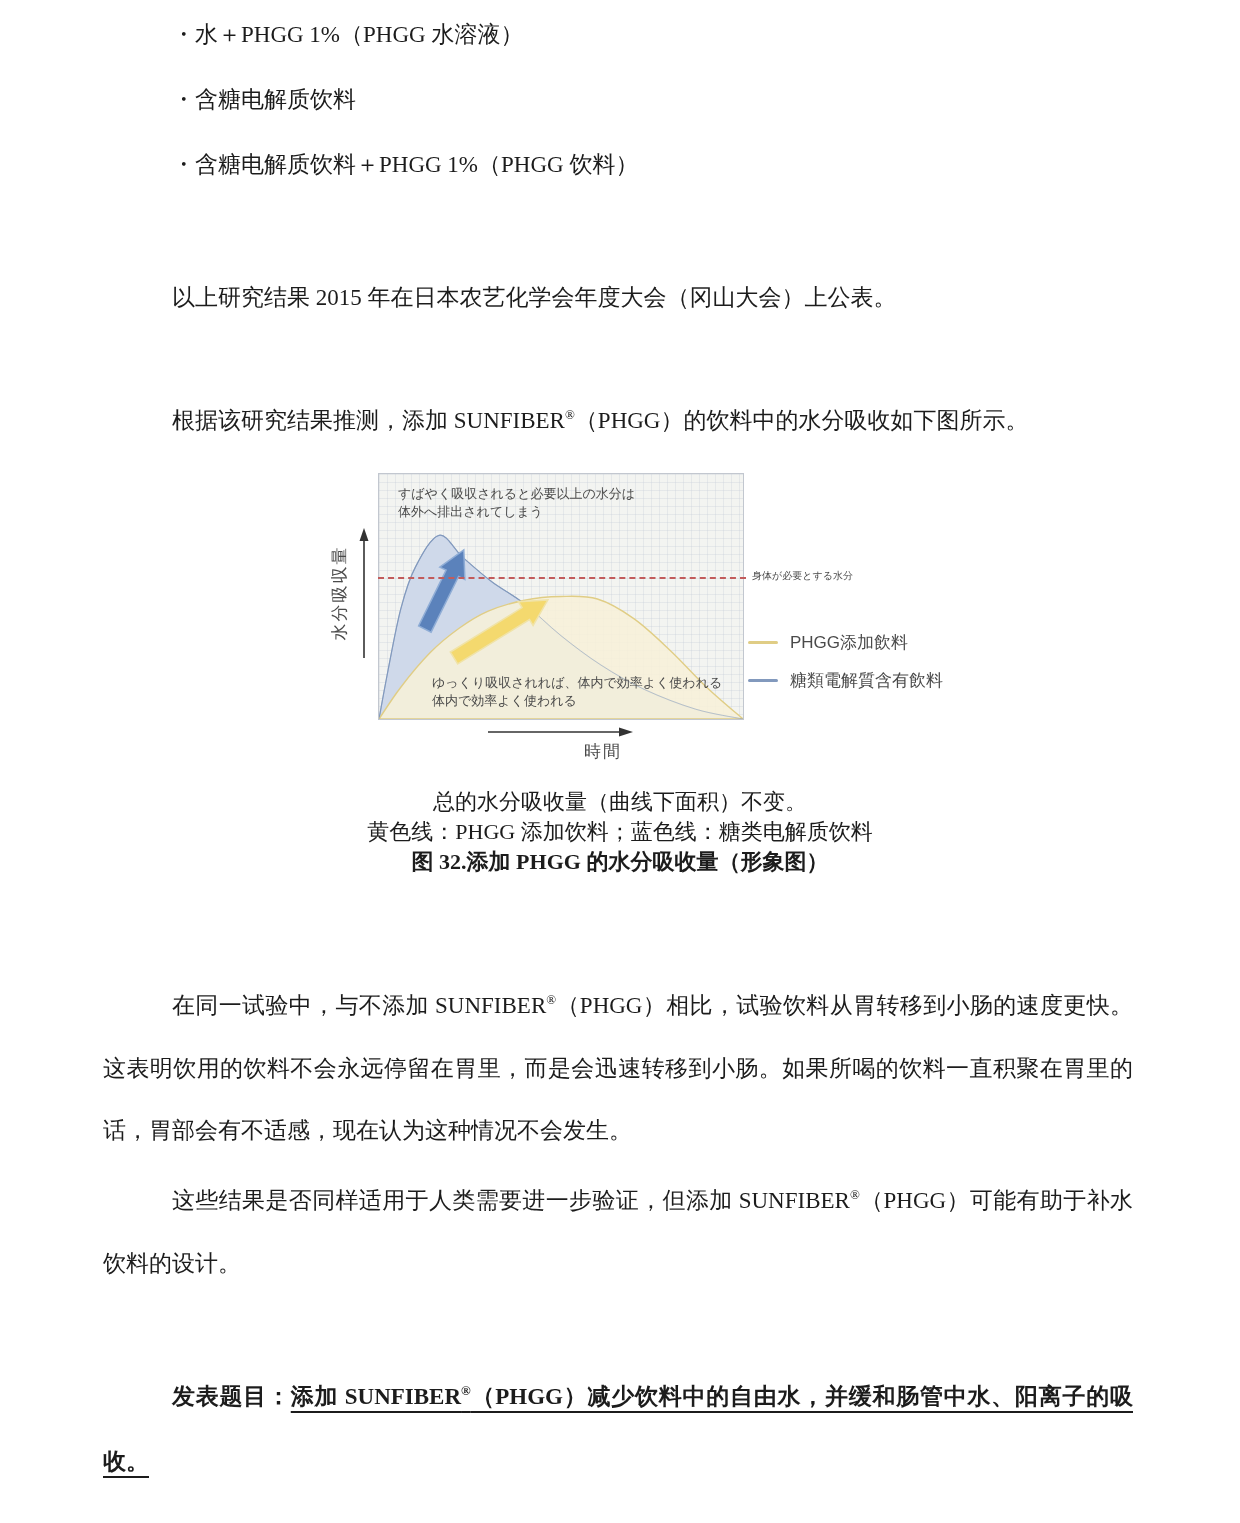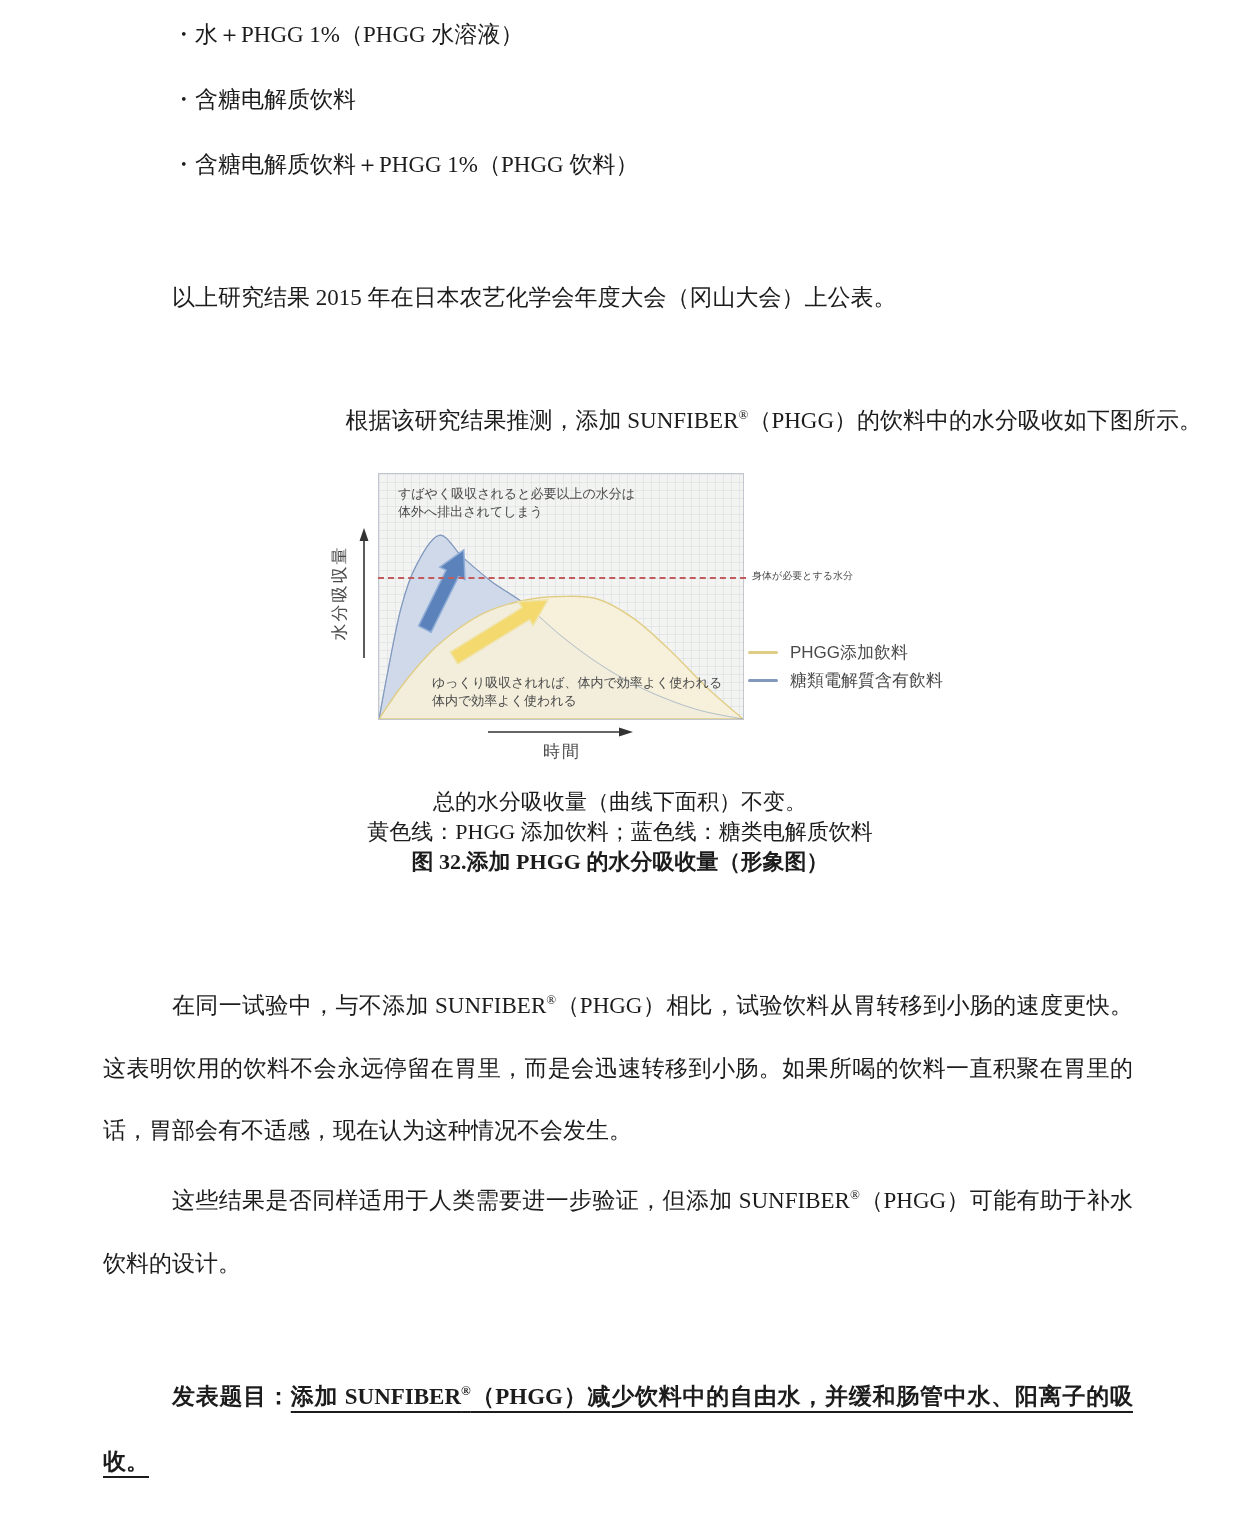--- a/index.html
+++ b/index.html
@@ -26,48 +26,48 @@
     border:1px solid #c2c7cf;
     background-image:
       repeating-linear-gradient(to right, rgba(190,198,212,.28) 0 1px, transparent 1px 8px),
       repeating-linear-gradient(to bottom, rgba(190,198,212,.28) 0 1px, transparent 1px 8px);
     background-color:#f3f4f1;}
   .plotbox svg{position:absolute;left:0;top:0;}
   .ylabel{position:absolute;left:-52px;top:115px;width:140px;height:20px;text-align:center;
           font-size:17px;letter-spacing:2px;transform:rotate(-90deg);}
   .yarrow{position:absolute;left:37px;top:60px;}
   .xarrow{position:absolute;left:168px;top:259px;}
-  .xlabel{position:absolute;left:182px;top:272px;width:120px;text-align:center;font-size:17px;letter-spacing:2px;}
+  .xlabel{position:absolute;left:182px;top:272px;width:120px;text-align:right;font-size:17px;letter-spacing:2px;}
   .annot{position:absolute;font-size:13px;line-height:18px;color:#4a4a4a;z-index:3;}
   .annot-fast{left:78px;top:17px;}
   .annot-slow{left:112px;top:206px;}
   .threshold{position:absolute;left:58px;top:109px;width:368px;height:0;
              border-top:2px dashed #c25b5b;z-index:2;}
   .threshold-label{position:absolute;left:432px;top:101px;font-size:10px;white-space:nowrap;}
   .legend-row{position:absolute;left:428px;height:20px;display:flex;align-items:center;white-space:nowrap;}
-  .legend-row.r1{top:174px;align-items:center;}
+  .legend-row.r1{top:164px;align-items:center;}
   .legend-row.r2{top:202px;}
   .legend-swatch{display:inline-block;width:30px;height:3px;margin-right:12px;border-radius:2px;}
   .legend-label{font-size:17px;color:#4a4a4a;}
 
   
   .caption{position:absolute;left:0;top:787px;width:1240px;text-align:center;font-size:22px;line-height:30px;}
 </style>
 </head>
 <body>
 
 <div class="page">
 
   <div class="tline" style="top:20px;"><span class="indent">・</span><span>水＋PHGG 1%（PHGG 水溶液）</span></div>
   <div class="tline" style="top:85px;"><span class="indent">・</span><span>含糖电解质饮料</span></div>
   <div class="tline" style="top:150px;"><span class="indent">・</span><span>含糖电解质饮料＋PHGG 1%（PHGG 饮料）</span></div>
 
   <div class="tline indent" style="top:283px;">以上研究结果 2015 年在日本农艺化学会年度大会（冈山大会）上公表。</div>
 
-  <div class="tline indent" style="top:406px;text-align:right;"><span>根据该研究结果推测，添加 SUNFIBER</span><sup class="reg">®</sup><span>（PHGG）的饮料中的水分吸收如下图所示。</span></div>
+  <div class="tline indent" style="top:406px;"><span>根据该研究结果推测，添加 SUNFIBER</span><sup class="reg">®</sup><span>（PHGG）的饮料中的水分吸收如下图所示。</span></div>
 
   <div class="figure">
 
     <div class="ylabel">水分吸収量</div>
 
     <svg class="yarrow" width="14" height="132">
       <line x1="7" y1="130" x2="7" y2="11" stroke="#333" stroke-width="1.6"></line>
       <polygon points="7,0 2.5,13 11.5,13" fill="#333"></polygon>
     </svg>
 

